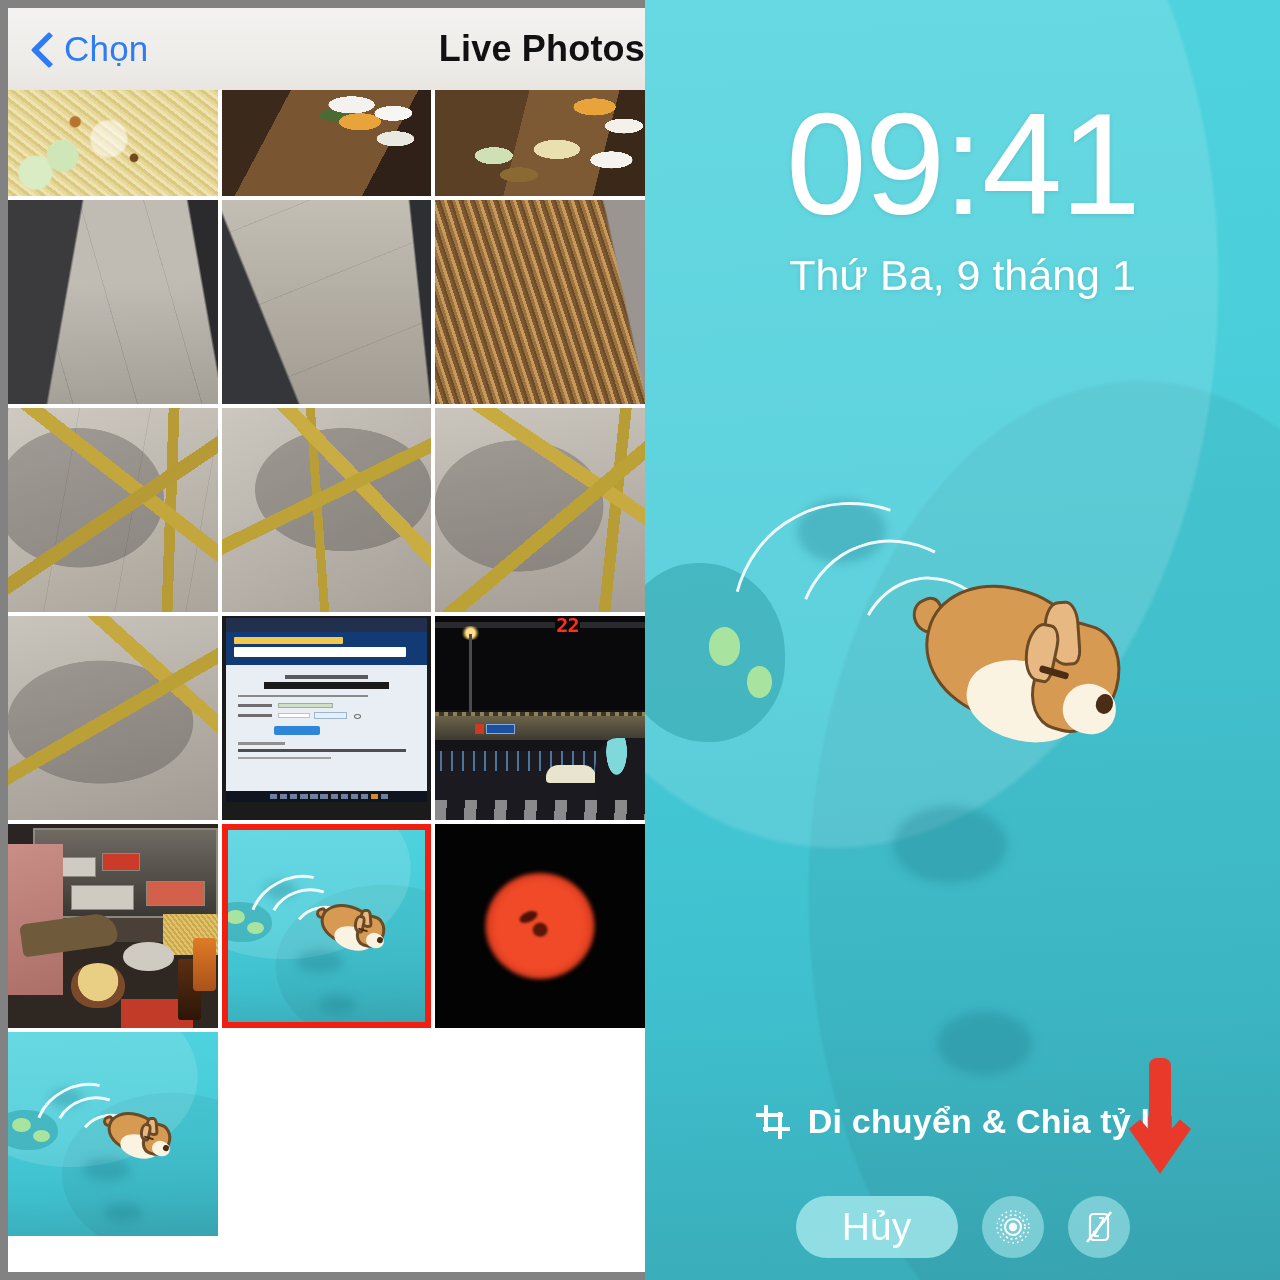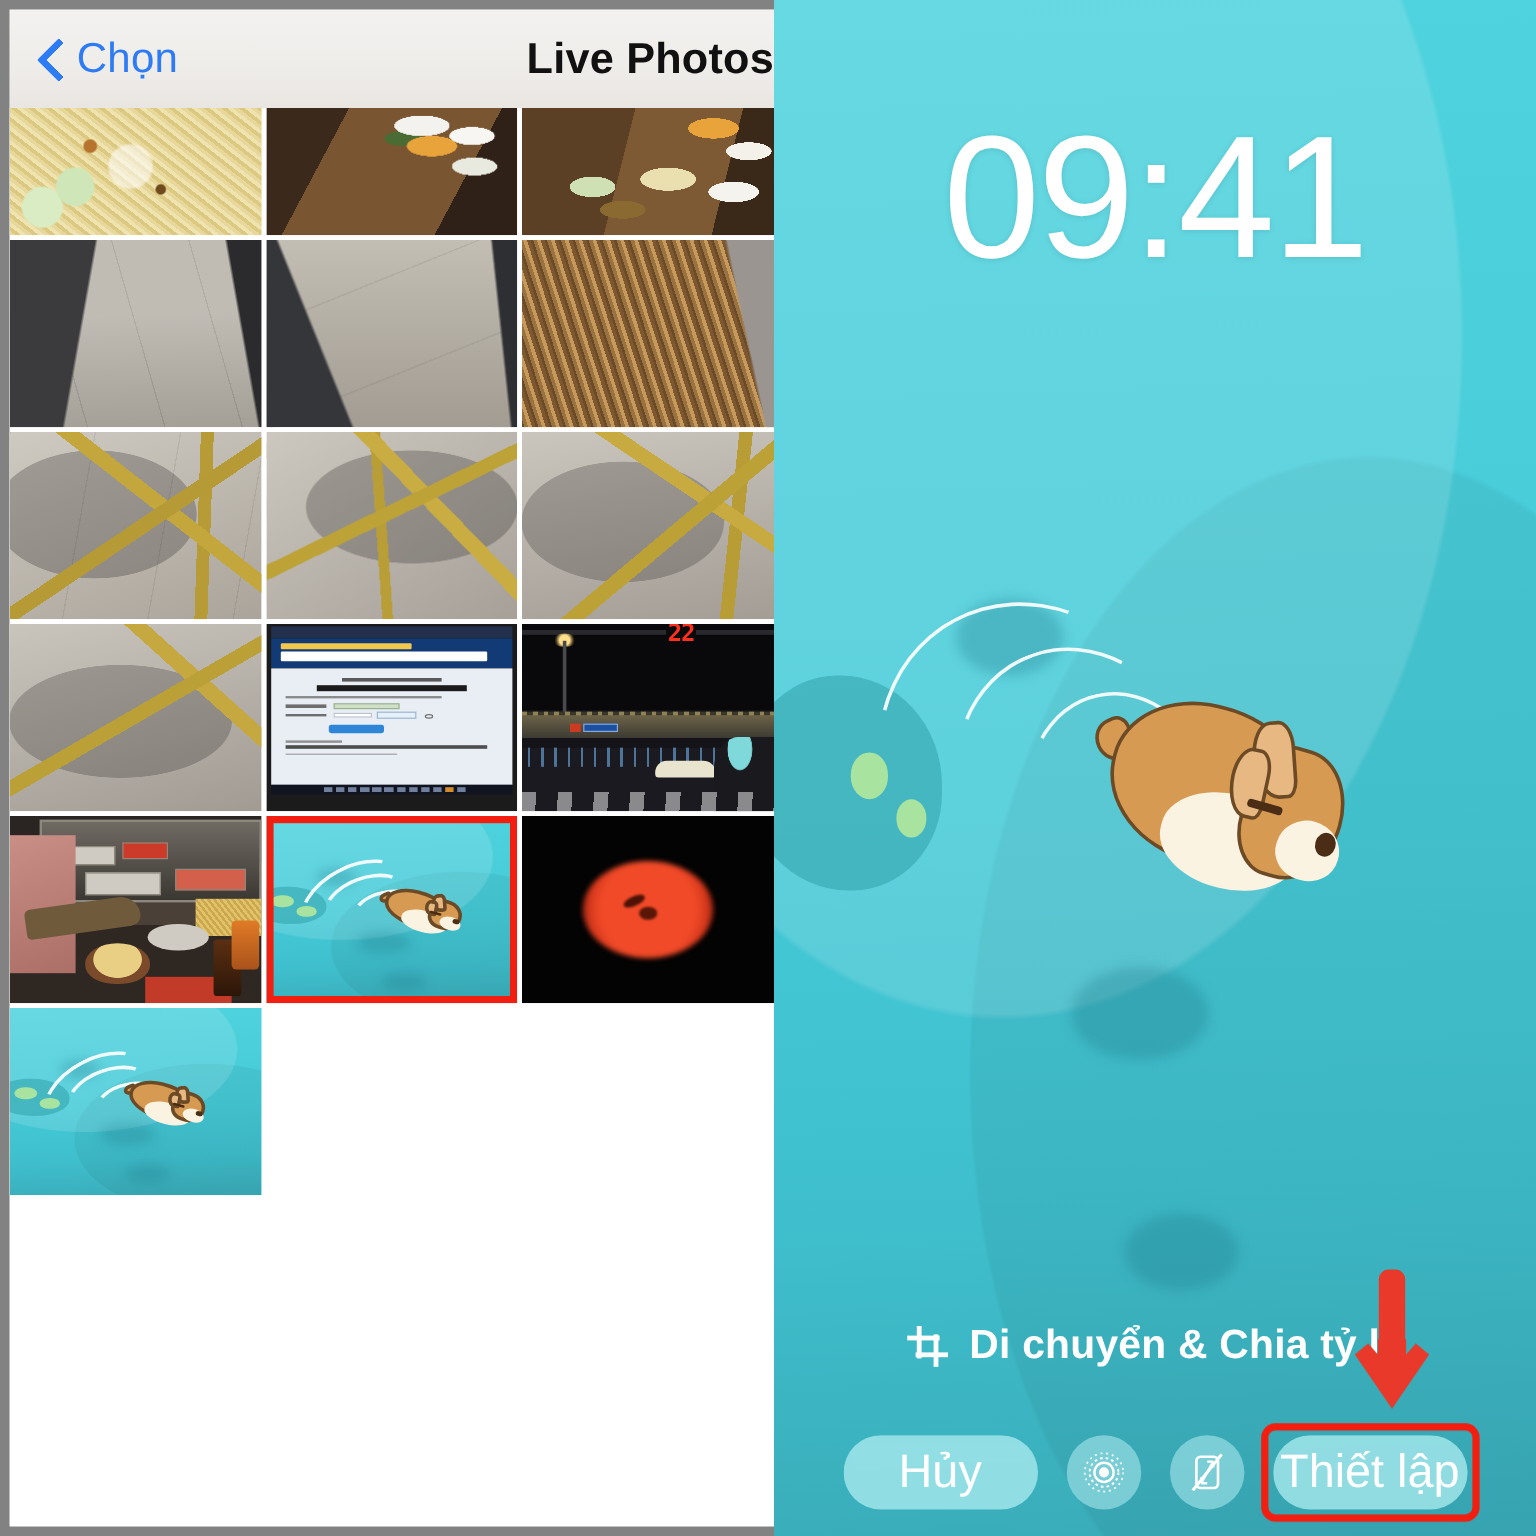--- a/index.html
+++ b/index.html
@@ -45,21 +45,21 @@
   }
 
   #photo-grid{
     position:relative; width:637px; height:1182px;
     display:grid;
     grid-template-columns:repeat(3, 1fr);
     gap:4px;
     background:#ffffff;
     align-content:start;
   }
-  .cell{ position:relative; width:100%; height:156px; overflow:hidden; background:#fff; }
+  .cell{ position:relative; width:100%; height:204px; overflow:hidden; background:#fff; }
   .cell.first-row{ height:106px; }
   .cell .thumb{ position:absolute; inset:0; overflow:hidden; }
   .cell.selected{ }
   .sel-ring{
     position:absolute; inset:0;
     border:6px solid #f21e10; pointer-events:none; z-index:5;
   }
   .cell.empty{ background:#ffffff; }
 
   
@@ -584,20 +584,21 @@
         <i class="ear e1"></i>
         <i class="ear e2"></i>
         <i class="snout"></i>
         <i class="eye"></i>
         <i class="nose"></i>
       </span>
     </div>
 
     <div id="lock-clock">
       <div id="lock-time">09:41</div>
+      <div id="lock-date">Thứ Ba, 9 tháng 1</div>
     </div>
 
     <div id="bottom-controls">
 
       <div id="move-scale-row">
         <span id="crop-icon">
             <i></i>
             <em></em>
           </span>
         <span id="move-scale-label">Di chuyển &amp; Chia tỷ lệ</span>
@@ -619,24 +620,20 @@
         <div class="round-btn">
           <svg width="40" height="40" viewBox="0 0 40 40">
             <rect x="11" y="7" width="18" height="26" rx="3.5" fill="none" stroke="#fff" stroke-width="2.2"></rect>
             <path d="M15 29 L25 11" stroke="#fff" stroke-width="2" fill="none"></path>
             <path d="M15 29 L15 24 M15 29 L20 29" stroke="#fff" stroke-width="2" fill="none"></path>
             <path d="M25 11 L25 16 M25 11 L20 11" stroke="#fff" stroke-width="2" fill="none"></path>
             <path d="M8 35 L32 5" stroke="#fff" stroke-width="2.6" fill="none"></path>
           </svg>
         </div>
 
-        <div class="btn-wrap">
-          <button class="pill">Thiết lập</button>
-          <span class="hl-ring"></span>
-        </div>
 
       </div>
     </div>
   </div>
 
   <div id="red-arrow">
     <span class="shaft"></span>
     <span class="head"></span>
   </div>
 

